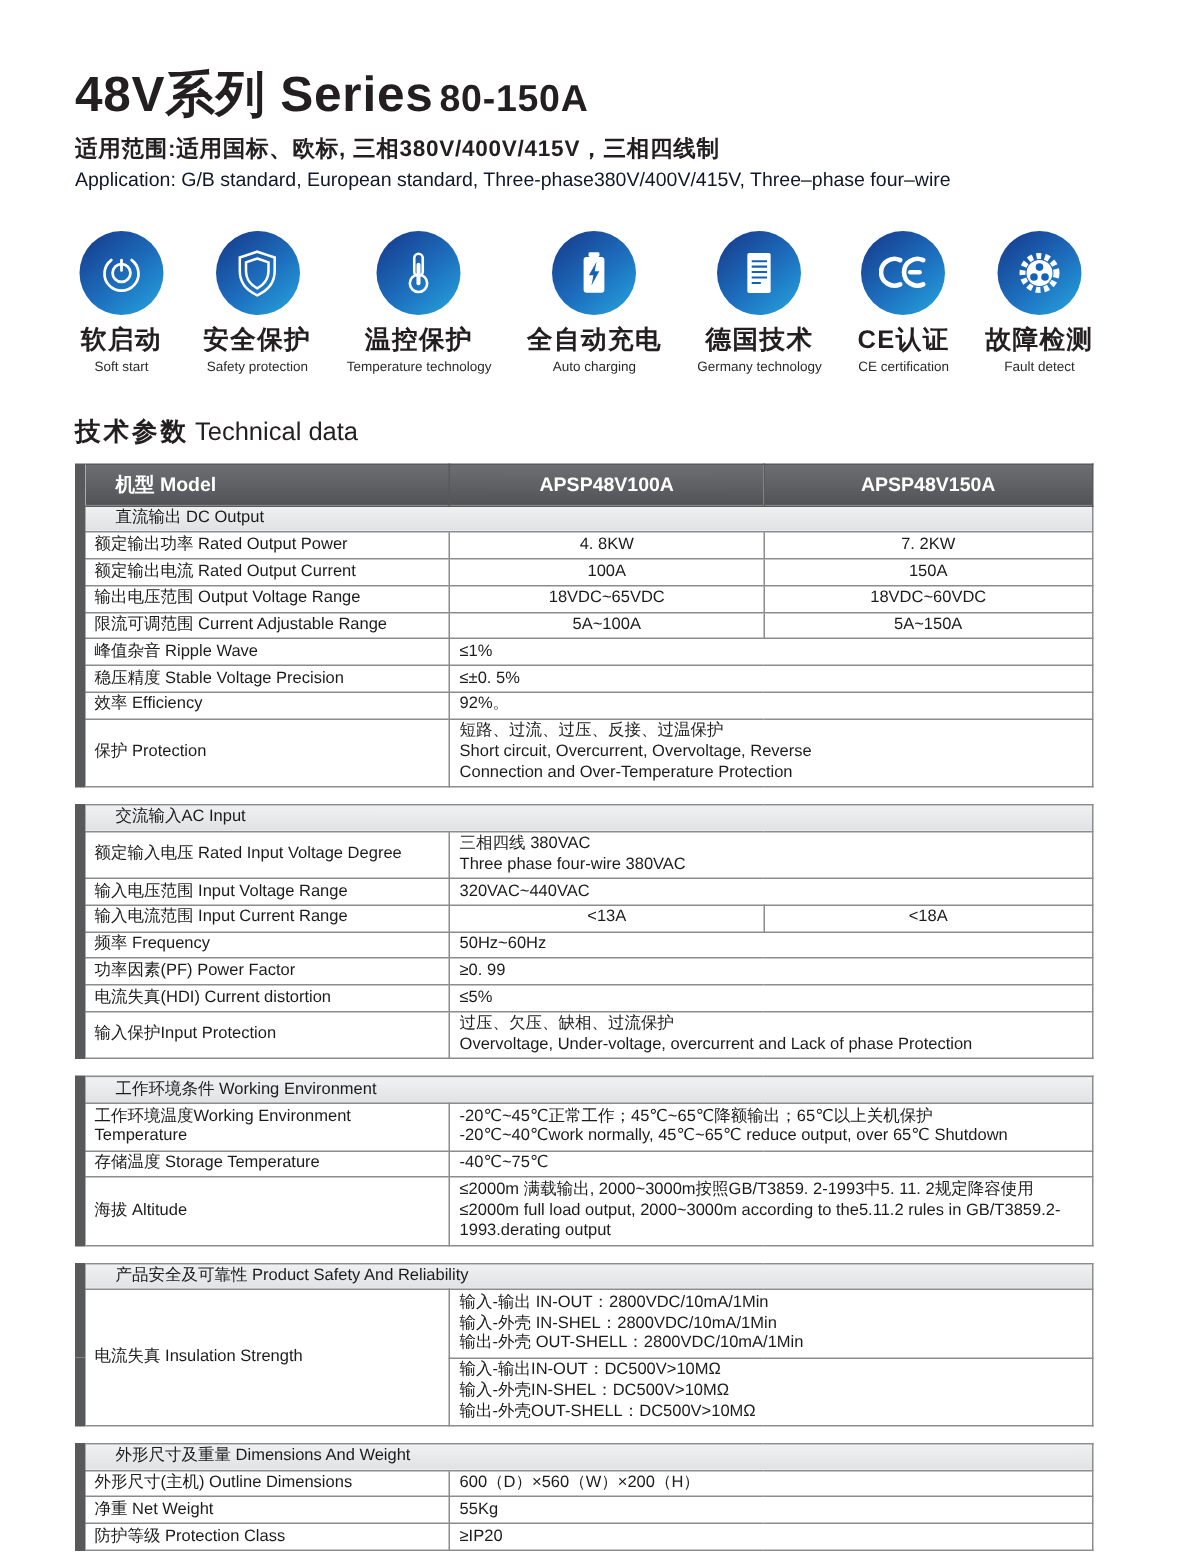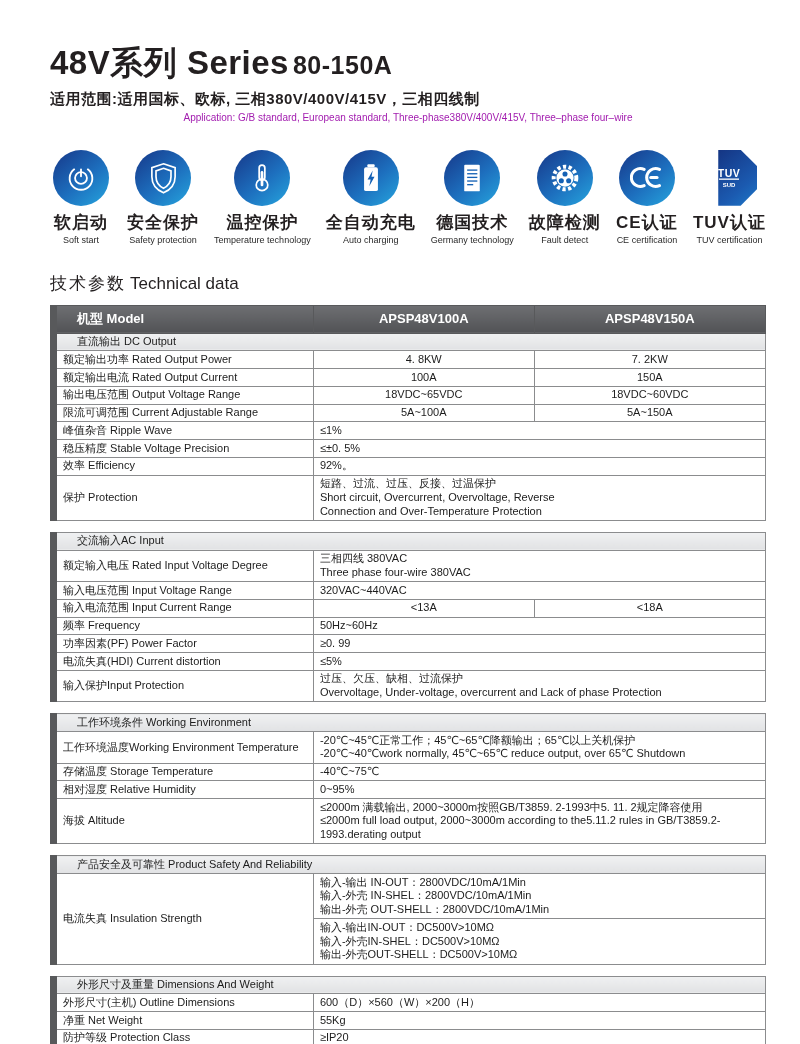--- a/index.html
+++ b/index.html
@@ -1,38 +1,38 @@
 <!DOCTYPE html>
 <html><head>
 <meta charset="utf-8">
 <style>
   html,body{margin:0;padding:0;background:#ffffff;}
   body{width:800px;height:1044px;overflow:hidden;font-family:"Liberation Sans","DejaVu Sans",sans-serif;color:#231f20;}
-  .page{width:800px;height:1044px;box-sizing:border-box;padding:46px 34px 0 50px;}
+  .page{width:800px;height:1044px;box-sizing:border-box;padding:46px 71px 0 50px;}
 
   
   .title{margin:0;font-size:33px;font-weight:bold;letter-spacing:0.5px;line-height:1.05;}
   .title .range{font-size:25px;margin-left:4px;}
   .sub-cn{font-size:15px;font-weight:bold;margin-top:9px;letter-spacing:0.5px;}
-  .sub-en{font-size:10px;margin-top:3px;color:#a21caf;text-align:center;}
+  .sub-en{font-size:13px;margin-top:3px;color:#0f172a;}
 
   
   .features{display:flex;justify-content:space-between;align-items:flex-start;margin-top:27px;width:100%;}
   .feature{display:flex;flex-direction:column;align-items:center;min-width:62px;}
   .fe-icon{width:56px;height:56px;border-radius:50%;
     background:linear-gradient(140deg,#173c8d 5%,#1d6fbe 55%,#26a6de 100%);
     display:flex;align-items:center;justify-content:center;flex:none;}
   .fe-icon.octagon{border-radius:0;clip-path:polygon(30% 0,70% 0,100% 30%,100% 70%,70% 100%,30% 100%);
     background:linear-gradient(140deg,#142f7c 5%,#1b5ab0 70%,#1e79c8 100%);}
   .fe-cn{font-size:17px;font-weight:bold;margin-top:5px;letter-spacing:1px;white-space:nowrap;}
   .fe-en{font-size:9px;margin-top:1px;white-space:nowrap;color:#2a2a2a;}
 
   
   .tech-heading{margin:27px 0 10px 0;font-size:17px;font-weight:normal;}
-  .tech-heading .cn{font-weight:normal;letter-spacing:2px;}
+  .tech-heading .cn{font-weight:bold;letter-spacing:2px;}
   .tech-heading .en{margin-left:4px;}
 
   
   table.spec{width:100%;border-collapse:collapse;table-layout:fixed;
     border:1px solid #6d6e71;border-left:7px solid #58595b;margin-bottom:11px;}
   table.spec col.c0{width:36.5%;}
   table.spec col.c1{width:31%;}
   table.spec col.c2{width:32.5%;}
   table.spec td{border:1px solid #8b8c8e;font-size:11px;padding:1.5px 6px;line-height:1.25;
     color:#1c1c1c;vertical-align:middle;overflow:hidden;}
@@ -111,57 +111,44 @@
               <line x1="8" y1="16.5" x2="16.4" y2="16.5"></line>
               <line x1="8" y1="19.5" x2="13" y2="19.5"></line>
             </g>
           </svg>
         </div>
         <div class="fe-cn">德国技术</div>
         <div class="fe-en">Germany technology</div>
       </div>
       <div class="feature">
         <div class="fe-icon ">
+          <svg width="33" height="23" viewBox="0 0 34 24" fill="none" stroke="#fff" stroke-width="3.2" stroke-linecap="round">
+            <path d="M14.5 3.6 A9.3 9.3 0 1 0 14.5 20.4"></path>
+            <path d="M30.5 3.6 A9.3 9.3 0 1 0 30.5 20.4"></path>
+            <line x1="21.5" y1="12" x2="28" y2="12"></line>
+          </svg>
+        </div>
+        <div class="fe-cn">CE认证</div>
+        <div class="fe-en">CE certification</div>
+      </div>
+      <div class="feature">
+        <div class="fe-icon ">
           <svg width="34" height="34" viewBox="0 0 24 24">
             <circle cx="12" cy="12" r="8" fill="none" stroke="#fff" stroke-width="2.8" stroke-dasharray="2.3 1.7"></circle>
             <circle cx="12" cy="12" r="6.1" fill="#fff"></circle>
             <g fill="#1461b5">
               <circle cx="12" cy="9.2" r="1.8"></circle>
               <circle cx="9.4" cy="13.9" r="1.8"></circle>
               <circle cx="14.6" cy="13.9" r="1.8"></circle>
             </g>
           </svg>
         </div>
         <div class="fe-cn">故障检测</div>
         <div class="fe-en">Fault detect</div>
       </div>
-      <div class="feature">
-        <div class="fe-icon ">
-          <svg width="33" height="23" viewBox="0 0 34 24" fill="none" stroke="#fff" stroke-width="3.2" stroke-linecap="round">
-            <path d="M14.5 3.6 A9.3 9.3 0 1 0 14.5 20.4"></path>
-            <path d="M30.5 3.6 A9.3 9.3 0 1 0 30.5 20.4"></path>
-            <line x1="21.5" y1="12" x2="28" y2="12"></line>
-          </svg>
-        </div>
-        <div class="fe-cn">CE认证</div>
-        <div class="fe-en">CE certification</div>
-      </div>
-      <div class="feature">
-        <div class="fe-icon octagon">
-          <svg width="36" height="32" viewBox="0 0 36 32">
-            <g fill="#fff" text-anchor="middle" font-family="Liberation Sans, sans-serif">
-              <text x="18" y="14.5" font-size="10.5" font-weight="bold" letter-spacing="0.5">TUV</text>
-              <rect x="8" y="16.5" width="20" height="1.3"></rect>
-              <text x="18" y="25" font-size="6" font-weight="bold">SUD</text>
-            </g>
-          </svg>
-        </div>
-        <div class="fe-cn">TUV认证</div>
-        <div class="fe-en">TUV certification</div>
-      </div>
     </div>
 
   <h2 class="tech-heading"><span class="cn">技术参数</span><span class="en">Technical data</span></h2>
 
   <div>
       <table class="spec">
         <colgroup>
           <col class="c0">
           <col class="c1">
           <col class="c2">
@@ -271,24 +258,20 @@
           <tr>
             <td class="lbl">工作环境温度Working Environment Temperature</td>
             <td class="spn" colspan="2">-20℃~45℃正常工作；45℃~65℃降额输出；65℃以上关机保护
 -20℃~40℃work normally, 45℃~65℃  reduce output, over 65℃ Shutdown</td>
           </tr>
           <tr>
             <td class="lbl">存储温度 Storage Temperature</td>
             <td class="spn" colspan="2">-40℃~75℃</td>
           </tr>
           <tr>
-            <td class="lbl">相对湿度  Relative Humidity</td>
-            <td class="spn" colspan="2">0~95%</td>
-          </tr>
-          <tr>
             <td class="lbl">海拔 Altitude</td>
             <td class="spn" colspan="2">≤2000m 满载输出, 2000~3000m按照GB/T3859. 2-1993中5. 11. 2规定降容使用
 ≤2000m full load output,  2000~3000m according to the5.11.2 rules in GB/T3859.2-1993.derating output</td>
           </tr>
         </tbody>
       </table>
       <table class="spec">
         <colgroup>
           <col class="c0">
           <col class="c1">

